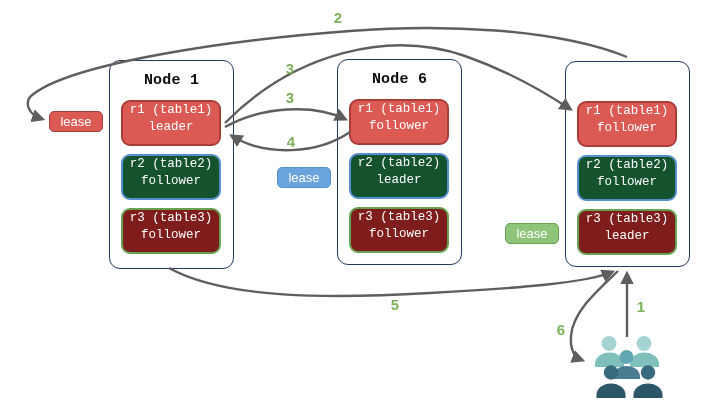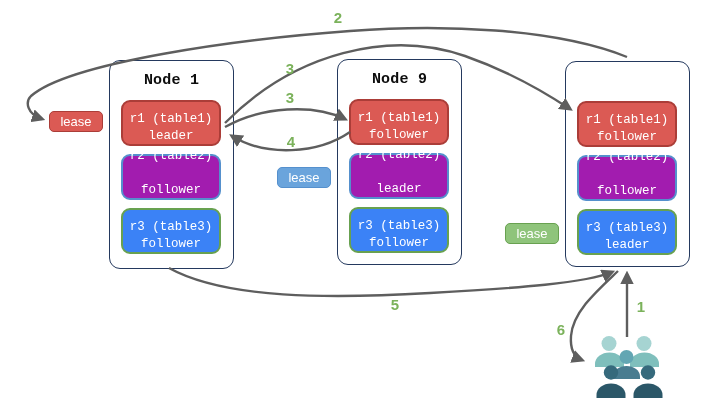--- a/index.html
+++ b/index.html
@@ -8,27 +8,27 @@
     font-family:"Liberation Sans","DejaVu Sans",sans-serif;overflow:hidden;
   }
   
   .node{position:absolute;background:#fff;border:1.6px solid #24395e;border-radius:11px;z-index:1;font-family:Liberation Mono, monospace;}
   .node1{left:109px;top:60px;width:123px;height:207px;}
   .node2{left:337px;top:59px;width:123px;height:204px;}
   .node3{left:565px;top:61px;width:123px;height:204px;}
   .node-title{position:absolute;top:11px;left:0;right:0;text-align:center;
     font-weight:bold;font-size:15px;color:#0d0d0d;letter-spacing:.2px;}
   .replica{position:absolute;left:11px;width:100px;height:46px;border-radius:9px;
-    display:flex;flex-direction:column;align-items:center;justify-content:flex-end;
+    display:flex;flex-direction:column;align-items:center;justify-content:flex-start;
     color:#ffffff;font-size:12.5px;line-height:16.5px;box-sizing:border-box;
     border:2px solid transparent;text-align:center;}
   .pos1{top:39px}.pos2{top:93px}.pos3{top:147px}
   .red{background:#db5a54;border-color:#ab3d38;}
-  .blue{background:#a21caf;border-color:#5590cd;gap:17px;}
-  .green{background:#3b82f6;border-color:#68a150;border-radius:9px;}
+  .blue{background:#14532d;border-color:#5590cd;}
+  .green{background:#7f1d1d;border-color:#68a150;border-radius:9px;}
   
   .lease{position:absolute;width:54px;height:21px;border-radius:5px;color:#fff;
     font-size:13px;display:flex;align-items:center;justify-content:center;
     box-sizing:border-box;z-index:4;}
   .lease-red{left:49px;top:111px;background:#db5a54;border:1.5px solid #ab3d38;}
   .lease-blue{left:277px;top:167px;background:#6aa4dc;border:1.5px solid #5590cd;}
   .lease-green{left:505px;top:223px;background:#8fc47b;border:1.5px solid #68a150;}
   
   .fnum{position:absolute;transform:translate(-50%,-50%);font-weight:bold;
     font-size:15px;color:#7bb25b;z-index:4;}
@@ -51,21 +51,21 @@
       <span>r2 (table2)</span>
       <span>follower</span>
     </div>
     <div class="replica green pos3">
       <span>r3 (table3)</span>
       <span>follower</span>
     </div>
   </div>
 
   <div class="node node2">
-    <div class="node-title">Node 9</div>
+    <div class="node-title">Node 6</div>
     <div class="replica red pos1">
       <span>r1 (table1)</span>
       <span>follower</span>
     </div>
     <div class="replica blue pos2">
       <span>r2 (table2)</span>
       <span>leader</span>
     </div>
     <div class="replica green pos3">
       <span>r3 (table3)</span>

